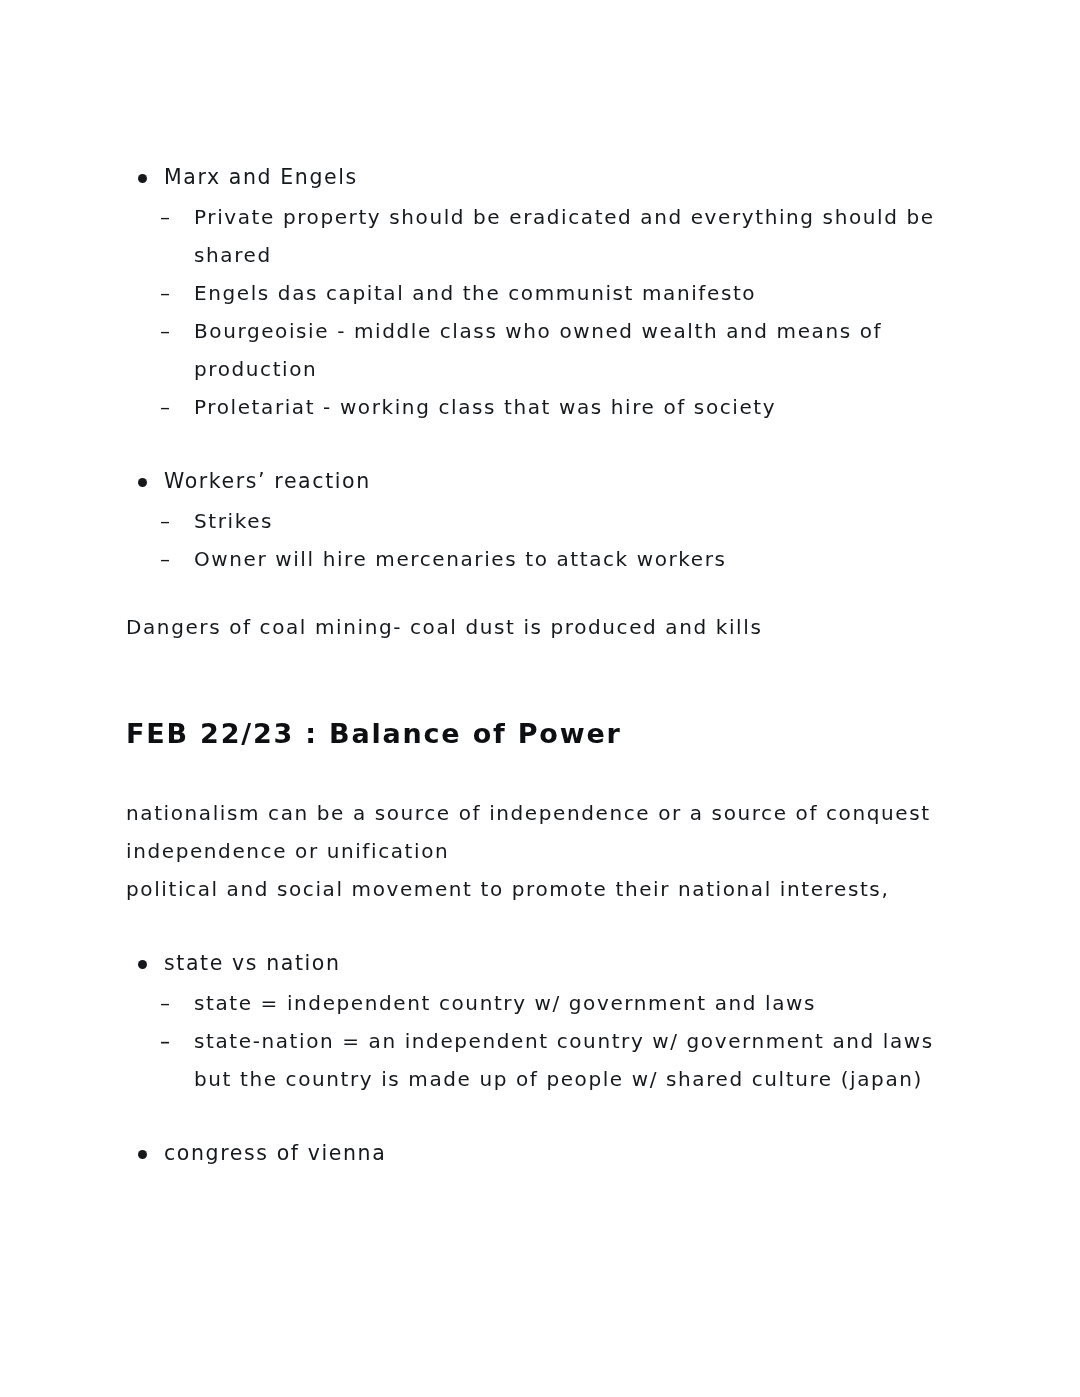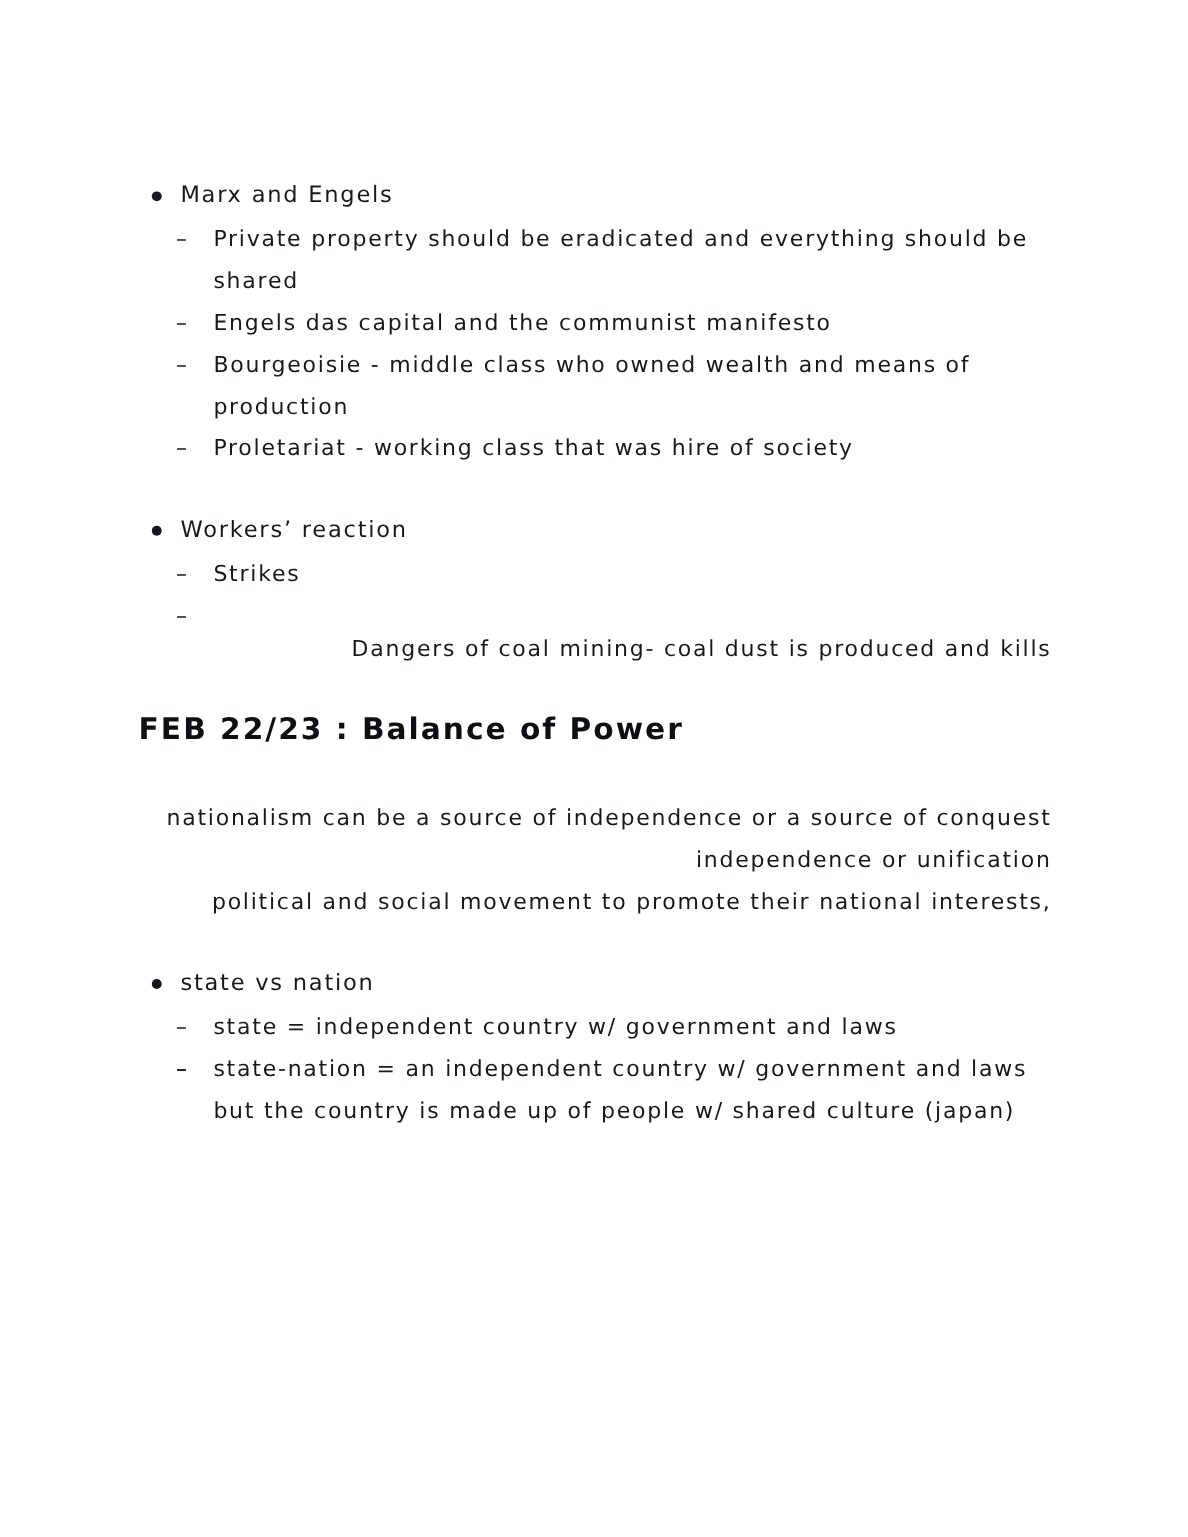--- a/index.html
+++ b/index.html
@@ -81,34 +81,33 @@
   .group {
     margin-bottom: 0;
   }
   .spacer-lg { height: 36px; }
 
   p.para {
     font-size: 20px;
     line-height: 38px;
     margin: 0;
     padding: 0;
-    text-align: right;
   }
 
   h2.section-heading {
     font-size: 27px;
     line-height: 40px;
     font-weight: 700;
     margin: 0;
     padding: 0;
     letter-spacing: 1.8px;
     color: #0d0f12;
   }
   .heading-block {
-    margin-top: 36px;
+    margin-top: 68px;
     margin-bottom: 40px;
   }
   .para-block p.para + p.para { margin-top: 0; }
   .note-line { margin-top: 30px; margin-bottom: 0; }
 </style>
 </head>
 <body>
 
 <div class="page">
   <div class="content hw">
@@ -146,20 +145,21 @@
         <span>Workers’  reaction</span>
       </li>
     </ul>
     <ul class="lvl2">
       <li class="dash-item">
         <span class="dash-mark">–</span>
         <span>Strikes</span>
       </li>
       <li class="dash-item">
         <span class="dash-mark">–</span>
+        <span>Owner will hire mercenaries to attack workers</span>
       </li>
     </ul>
 
     <div class="note-line">
       <p class="para">Dangers of coal mining- coal dust is produced and kills</p>
     </div>
 
     <div class="heading-block">
       <h2 class="section-heading">FEB 22/23 : Balance of Power</h2>
     </div>
@@ -187,15 +187,21 @@
         <span class="dash-mark">–</span>
       </li>
       <li class="dash-item">
         <span class="dash-mark">–</span>
         <span>state-nation = an independent country w/ government and laws but the country is made up of people w/ shared culture (japan)</span>
       </li>
     </ul>
 
     <div class="spacer-lg"></div>
 
+    <ul class="lvl1 group">
+      <li class="bullet-item">
+        <span class="bullet-dot"></span>
+        <span>congress of vienna</span>
+      </li>
+    </ul>
 
   </div>
 </div>
 
 </body></html>

